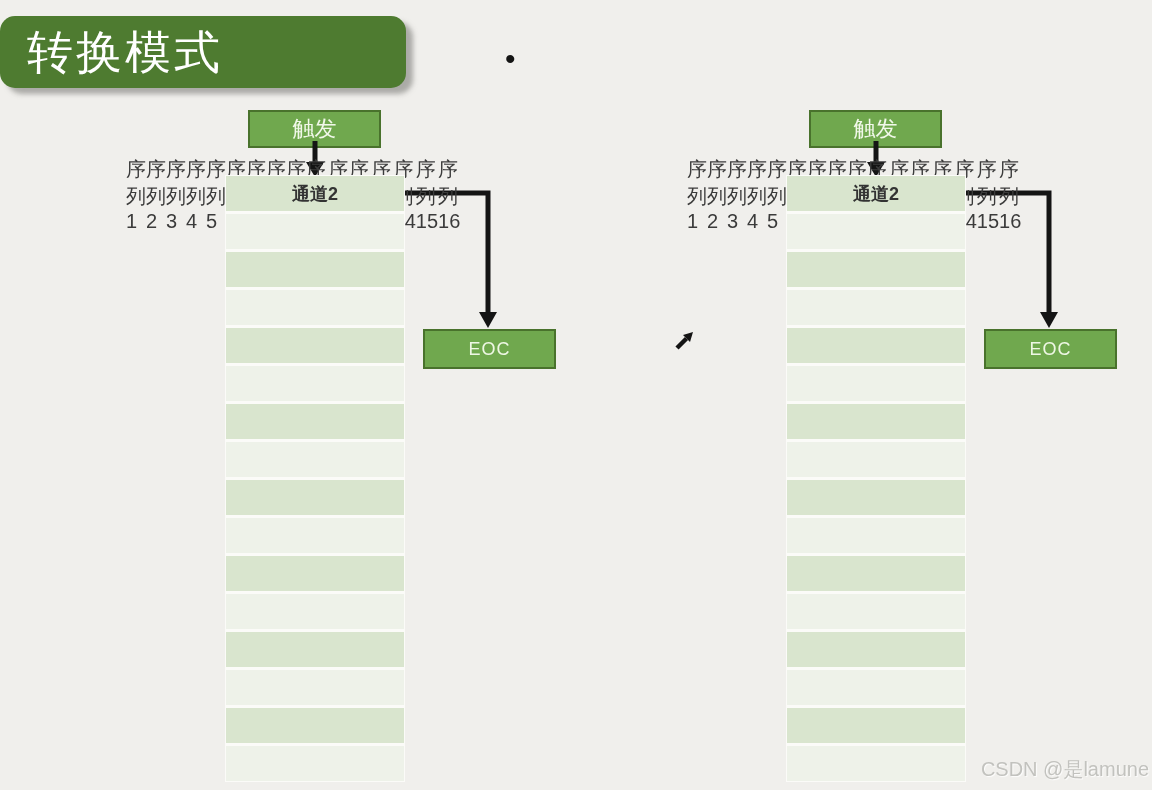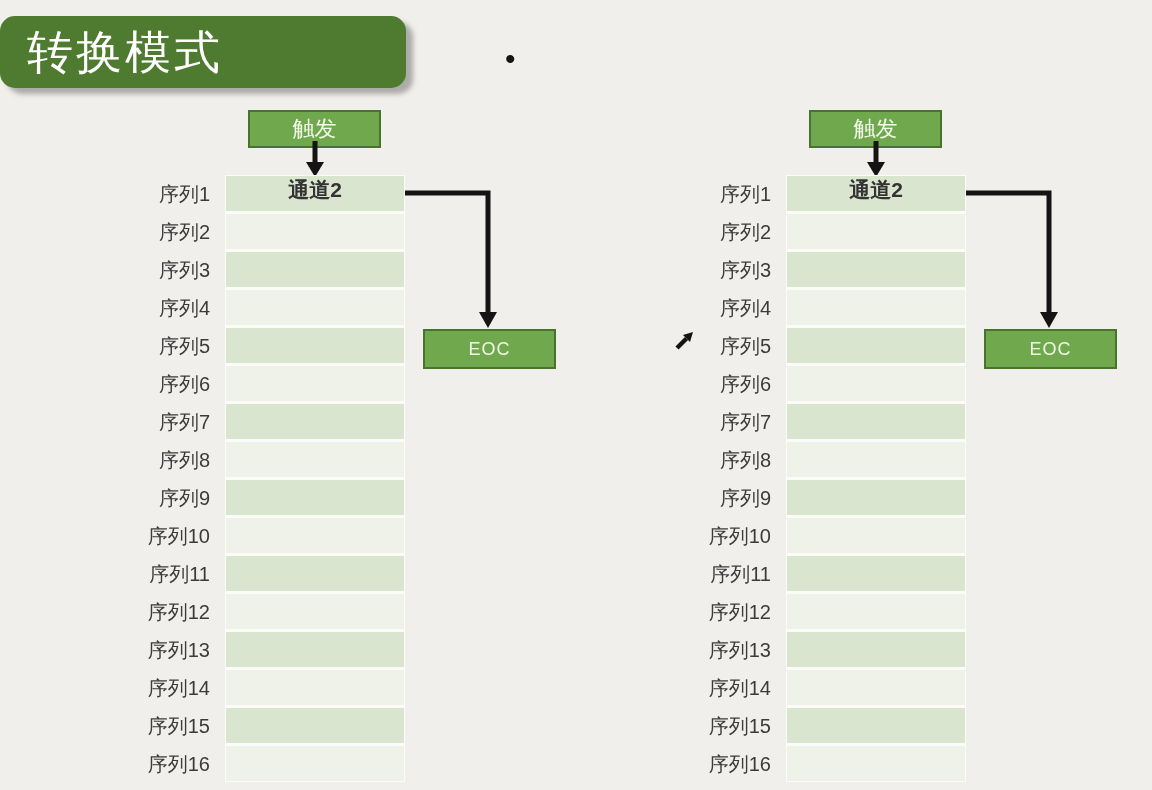--- a/index.html
+++ b/index.html
@@ -43,38 +43,38 @@
     position:absolute; left:297px; top:239px; width:133px; height:40px;
     background:#70a84e; border:2px solid #49722c; box-sizing:border-box;
     color:#eef7e4; font-size:18px; letter-spacing:1px;
     display:flex; align-items:center; justify-content:center;
   }
 
   .diagram-svg { position:absolute; left:0; top:0; }
 
   .labels {
     position:absolute; left:0; top:85px; width:84px;
-    display:flex; flex-direction:column;
+    display:flex; flex-direction:row;
   }
   .seq-label {
     height:38px; display:flex; align-items:center; justify-content:flex-end;
     font-size:20px; color:#3b3b3b;
   }
 
   .rows {
     position:absolute; left:99px; top:85px; width:178px;
     background:#fbfbf8; padding:1px 1px 0 1px; box-sizing:content-box;
   }
   .row { height:35px; margin-bottom:3px; }
   .row:last-child { margin-bottom:1px; }
   .row-green { background:#d9e5ce; }
   .row-light { background:#eef2e9; }
   .row-channel {
-    display:flex; align-items:flex-start; justify-content:center;
-    font-weight:bold; font-size:21px; color:#333333;
+    display:flex; align-items:center; justify-content:center;
+    font-weight:bold; font-size:18px; color:#333333;
   }
 
   
   .mouse-cursor { position:absolute; left:673px; top:331px; width:22px; height:22px; }
 
   
   .watermark {
     position:absolute; right:3px; top:756px;
     font-size:20px; color:#c2c2be;
     text-shadow:1px 1px 1px rgba(255,255,255,0.9);
@@ -197,14 +197,15 @@
     <div class="eoc-box">
       <span>EOC</span>
     </div>
   </div>
 
   <svg class="mouse-cursor" width="22" height="22" viewBox="0 0 22 22">
     <polygon points="20,1 10,4 17,11" fill="#141414"></polygon>
     <line x1="13.5" y1="7.5" x2="4" y2="17" stroke="#141414" stroke-width="4.5"></line>
   </svg>
 
+  <div class="watermark">CSDN @是lamune</div>
 
 </div>
 
 </body></html>

